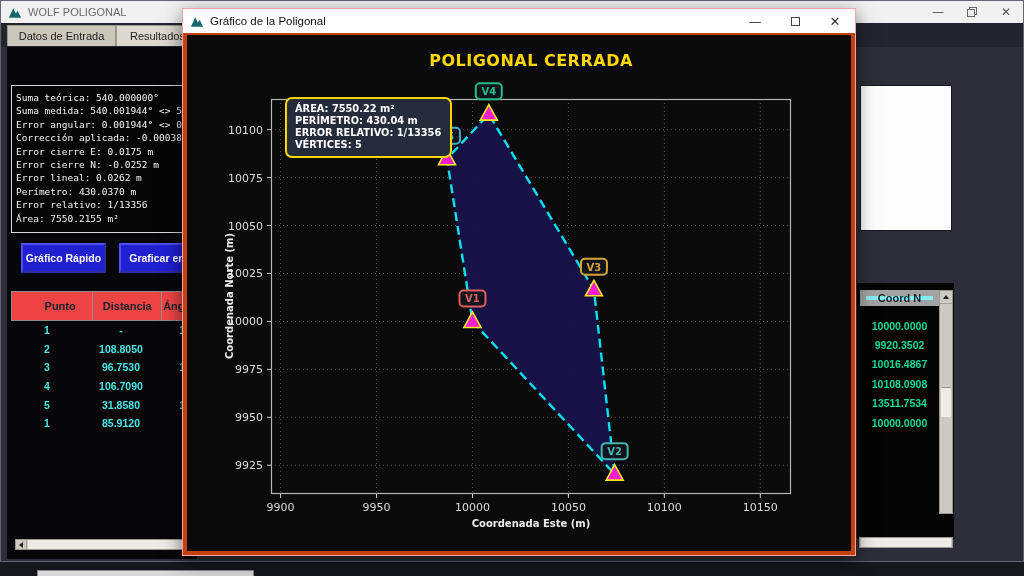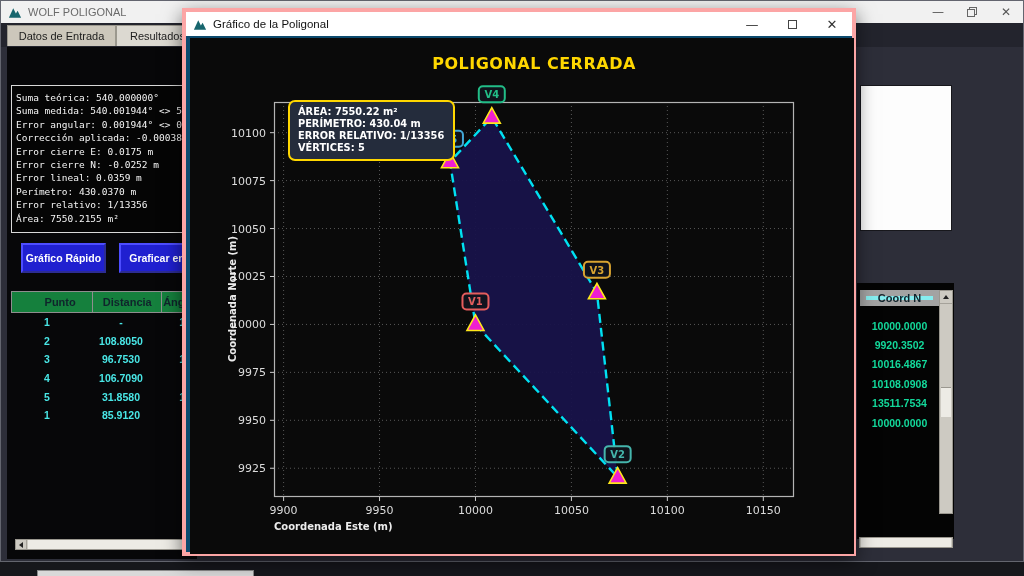--- a/index.html
+++ b/index.html
@@ -36,21 +36,21 @@
   #results-box div{font-family:"DejaVu Sans Mono",monospace;font-size:9.5px;line-height:13.4px;
      color:#f5f5f5;white-space:pre;}
   .blue-btn{height:30px;background:#2020d0;border:2px outset #4646e8;box-sizing:border-box;
      color:#fff;font-size:10.5px;font-weight:bold;display:flex;align-items:center;justify-content:center;
      white-space:nowrap;overflow:hidden;}
   #btn-quick{left:14px;top:196px;width:85px;}
   #btn-plotin{left:112px;top:196px;width:76px;}
 
   
   #points-table{left:4px;top:244px;width:182px;overflow:hidden;}
-  .thead{display:flex;height:22px;background:#15803d;border:1px solid #8e8e8e;box-sizing:border-box;width:192px;padding-left:16px;}
+  .thead{display:flex;height:30px;background:#ef4444;border:1px solid #8e8e8e;box-sizing:border-box;width:192px;padding-left:16px;}
   .th{font-size:11px;font-weight:bold;color:#10242c;display:flex;align-items:center;justify-content:center;
       border-right:1px solid #8e8e8e;box-sizing:border-box;}
   .th.c0{width:72px;} .th.c1{width:76px;} .th.c2{width:44px;border-right:none;}
   .trow{display:flex;height:18.6px;width:192px;align-items:center;}
   .tcell{font-size:10.5px;font-weight:600;color:#49e6e6;box-sizing:border-box;}
   .tcell.c0{width:72px;text-align:center;}
   .tcell.c1{width:76px;text-align:center;}
   .tcell.c2{width:44px;text-align:right;padding-right:2px;}
 
   .hscroll{height:11px;background:#cdcac2;border:1px solid #9a978f;box-sizing:border-box;display:flex;align-items:center;}
@@ -72,33 +72,33 @@
   #coordn-vscroll{left:82px;top:7px;width:14px;height:224px;background:#cdcac2;border:1px solid #9a978f;box-sizing:border-box;}
   .vbtn{width:100%;height:13px;display:flex;align-items:center;justify-content:center;border-bottom:1px solid #a5a29a;box-sizing:border-box;}
   .vthumb{position:absolute;left:1px;top:96px;width:10px;height:30px;background:#edebe5;
      box-shadow:inset 0 10px 0 -9px #9a978f, inset 0 14px 0 -13px #9a978f;}
   #right-hscroll{left:858px;top:536px;width:94px;}
 
   
   #bottom-window-edge{left:37px;top:570px;width:215px;height:6px;background:#d9d9d9;border:1px solid #8b8b8b;border-bottom:none;}
 
   
-  #dialog{left:182px;top:8px;width:674px;height:548px;background:#0c4a6e;border:4px solid #fca5a5;
+  #dialog{left:182px;top:8px;width:674px;height:548px;background:#c2410c;border:1px solid #fca5a5;
      box-sizing:border-box;box-shadow:0 6px 18px rgba(0,0,0,.55);z-index:10;}
   #dialog-titlebar{left:0;top:0;width:100%;height:24px;background:#fff;display:flex;align-items:center;}
   #dialog-titlebar .tb-title{color:#111;font-size:11.5px;}
   #dialog-titlebar .wc{width:40px;color:#333;font-size:13px;}
   #dialog-body{left:4px;top:26px;width:664px;height:516px;background:#0a0a0a;}
 
   #plot-title{left:84px;top:16px;width:520px;text-align:center;font-size:16px;font-weight:bold;
      letter-spacing:.5px;font-family:"DejaVu Sans",sans-serif;}
   #plot-svg{left:84px;top:64px;overflow:visible;}
   #info-box{left:98px;top:62px;border-radius:7px;padding:4px 9px 5px 8px;z-index:5;}
   #info-box div{font-family:"DejaVu Sans",sans-serif;font-size:9.8px;font-weight:bold;color:#fff;line-height:12px;white-space:nowrap;}
-  #xlabel{left:84px;top:483px;width:520px;text-align:left;font-size:10px;font-weight:bold;color:#ececec;
+  #xlabel{left:84px;top:483px;width:520px;text-align:center;font-size:10px;font-weight:bold;color:#ececec;
      font-family:"DejaVu Sans",sans-serif;}
   #ylabel{left:42px;top:261px;transform:translate(-50%,-50%) rotate(-90deg);font-size:10px;font-weight:bold;
      color:#ececec;white-space:nowrap;font-family:"DejaVu Sans",sans-serif;}
 
   .tick{font-family:"DejaVu Sans",sans-serif;font-size:11px;fill:#dcdcdc;}
   .grid{stroke:#585858;stroke-width:1;stroke-dasharray:1 3;}
   .vlabel{font-family:"DejaVu Sans",sans-serif;font-size:10px;font-weight:bold;}
 </style>
 </head>
 <body>
@@ -130,21 +130,21 @@
   </div>
 
   <div class="abs" id="left-panel">
     <div class="abs" id="results-box">
         <div>Suma teórica: 540.000000°</div>
         <div>Suma medida: 540.001944° &lt;&gt; 540°</div>
         <div>Error angular: 0.001944° &lt;&gt; 0° 0</div>
         <div>Corrección aplicada: -0.000389°</div>
         <div>Error cierre E: 0.0175 m</div>
         <div>Error cierre N: -0.0252 m</div>
-        <div>Error lineal: 0.0359 m</div>
+        <div>Error lineal: 0.0262 m</div>
         <div>Perímetro: 430.0370 m</div>
         <div>Error relativo: 1/13356</div>
         <div>Área: 7550.2155 m²</div>
       </div>
     <div class="abs blue-btn" id="btn-quick">Gráfico Rápido</div>
     <div class="abs blue-btn" id="btn-plotin">Graficar en</div>
 
     <div class="abs" id="points-table">
       <div class="thead">
         <div class="th c0">Punto</div>

